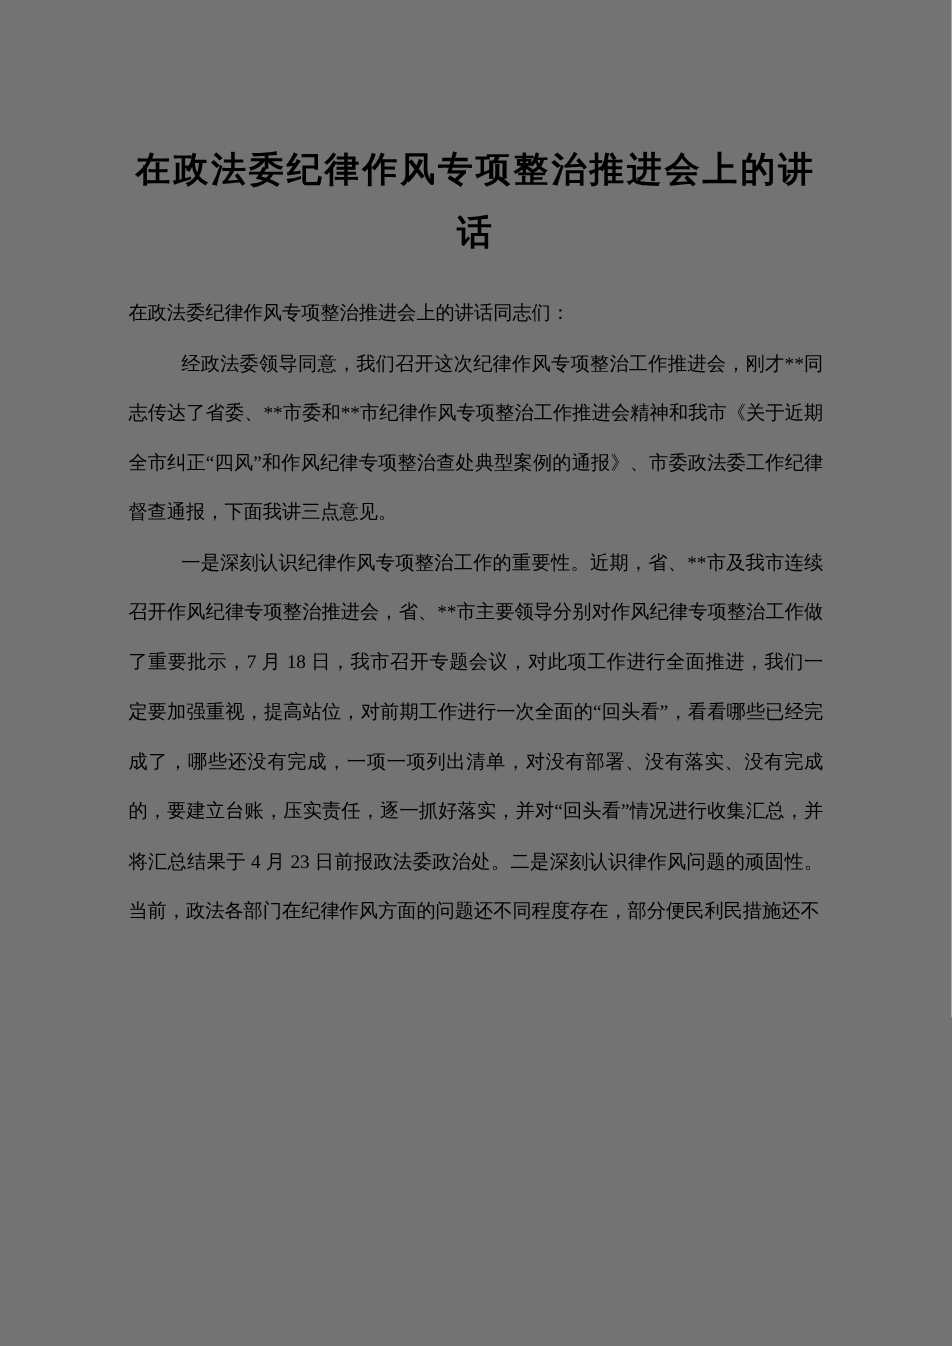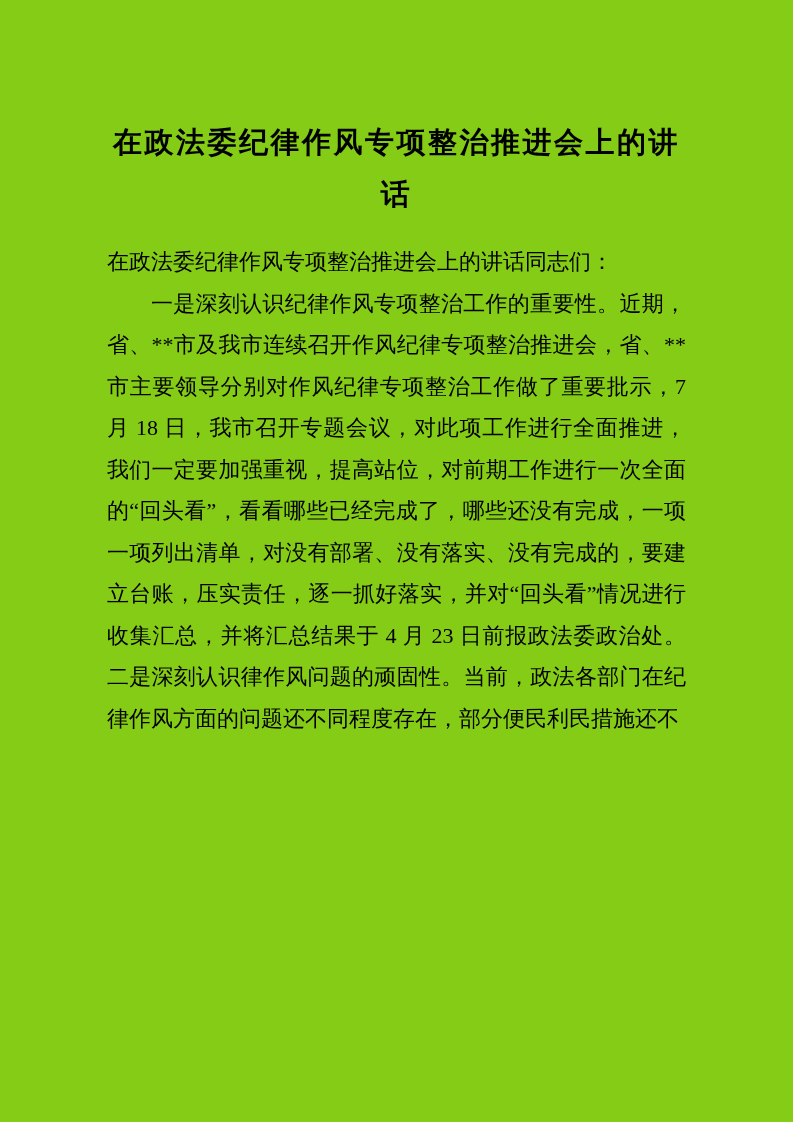--- a/index.html
+++ b/index.html
@@ -10,51 +10,52 @@
     width: 793px;
     height: 1122px;
     background: #ffffff;
     overflow: hidden;
   }
   .page {
     box-sizing: border-box;
     width: 793px;
     height: 1122px;
     padding: 116px 107px 0 107px;
-    background: #84cc16;
+    background: #737373;
     color: #000000;
     font-family: "Liberation Serif", "DejaVu Serif", serif;
   }
   .doc-title {
     margin: 0;
     font-size: 29px;
     font-weight: bold;
     line-height: 52px;
     letter-spacing: 2.5px;
     text-align: center;
     color: #000000;
   }
   .doc-body {
     margin-top: 21px;
-    font-size: 22px;
+    font-size: 16px;
     line-height: 41.5px;
     text-align: justify;
     text-justify: inter-ideograph;
   }
   .para {
     margin: 0;
     padding: 0;
     word-break: break-all;
   }
   .indent-0 { text-indent: 0; }
   .indent-2 { text-indent: 44px; }
   .indent-4 { text-indent: 96px; }
 </style>
 </head>
 <body>
 
 <div class="page">
   <h1 class="doc-title">在政法委纪律作风专项整治推进会上的讲话</h1>
   <div class="doc-body">
     <p class="para indent-0">在政法委纪律作风专项整治推进会上的讲话同志们：</p>
+    <p class="para indent-2">经政法委领导同意，我们召开这次纪律作风专项整治工作推进会，刚才**同志传达了省委、**市委和**市纪律作风专项整治工作推进会精神和我市《关于近期全市纠正“四风”和作风纪律专项整治查处典型案例的通报》、市委政法委工作纪律督查通报，下面我讲三点意见。</p>
     <p class="para indent-2">一是深刻认识纪律作风专项整治工作的重要性。近期，省、**市及我市连续召开作风纪律专项整治推进会，省、**市主要领导分别对作风纪律专项整治工作做了重要批示，7 月 18 日，我市召开专题会议，对此项工作进行全面推进，我们一定要加强重视，提高站位，对前期工作进行一次全面的“回头看”，看看哪些已经完成了，哪些还没有完成，一项一项列出清单，对没有部署、没有落实、没有完成的，要建立台账，压实责任，逐一抓好落实，并对“回头看”情况进行收集汇总，并将汇总结果于 4 月 23 日前报政法委政治处。二是深刻认识律作风问题的顽固性。当前，政法各部门在纪律作风方面的问题还不同程度存在，部分便民利民措施还不</p>
   </div>
 </div>
 
 </body></html>

